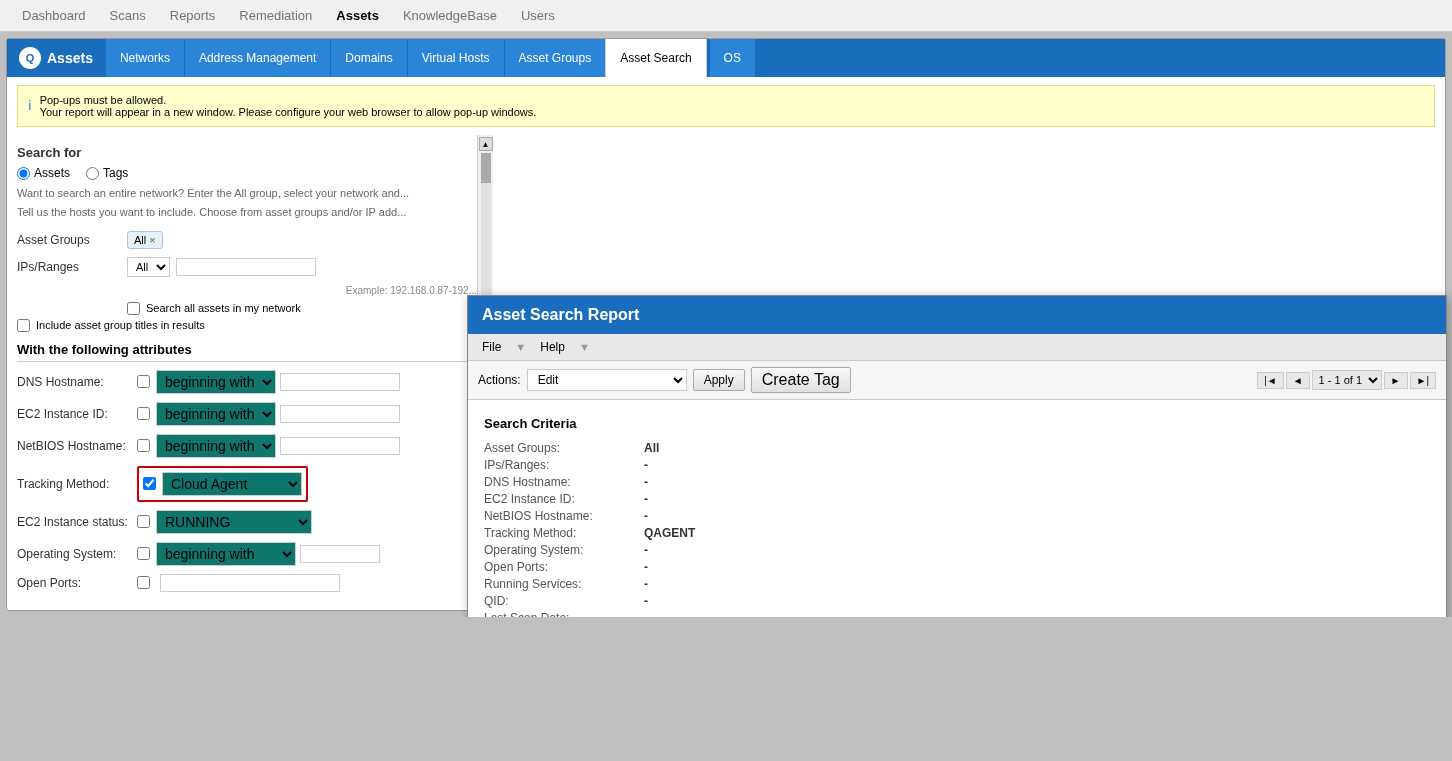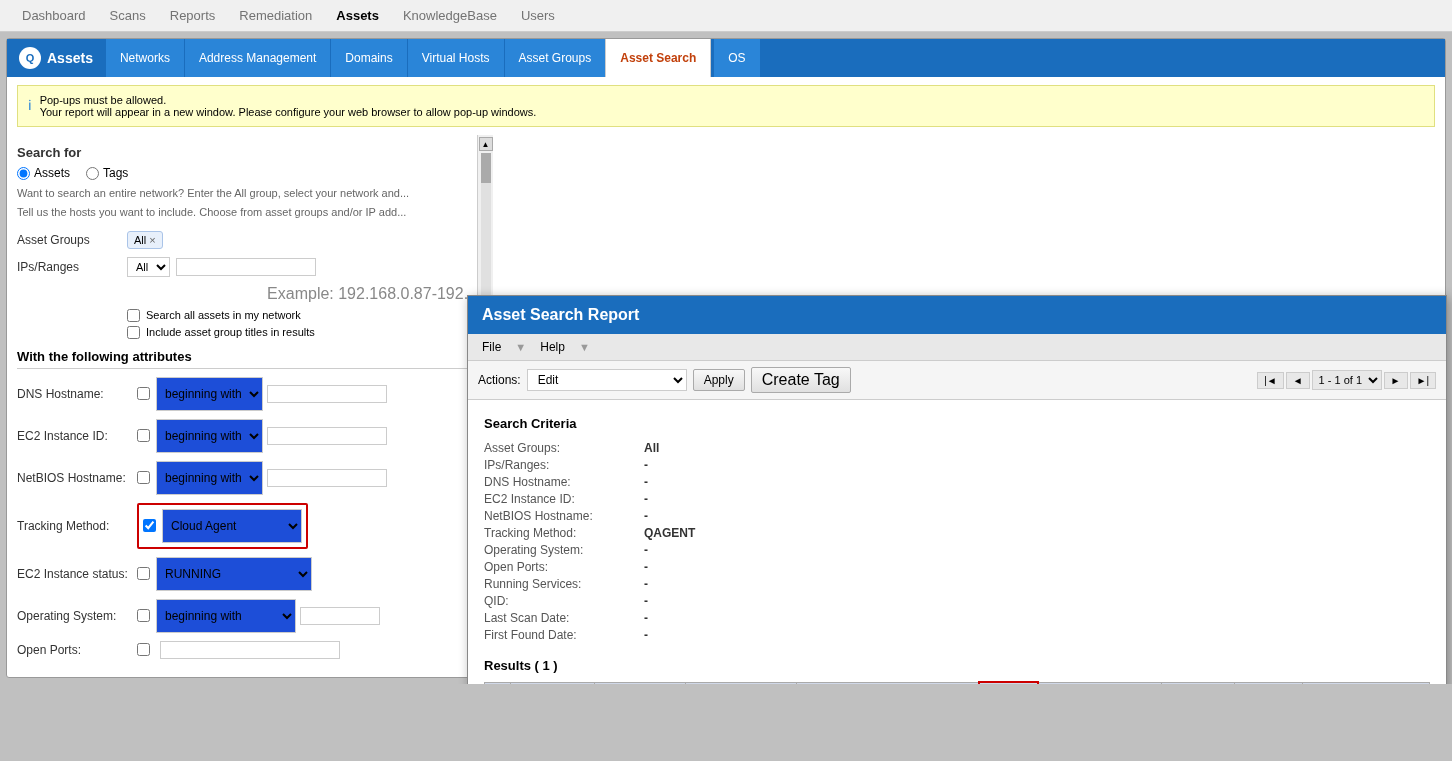--- a/index.html
+++ b/index.html
@@ -12,21 +12,21 @@
 
     
     .main-window { margin: 6px; background: #fff; border: 1px solid #999; border-radius: 3px; }
 
     
     .assets-subnav { background: #1a6dbd; display: flex; align-items: center; padding: 0 0; height: 38px; }
     .assets-logo { background: #1a6dbd; color: #fff; font-weight: bold; font-size: 14px; padding: 0 12px; display: flex; align-items: center; gap: 6px; height: 100%; }
     .assets-logo .logo-circle { width: 22px; height: 22px; background: #fff; border-radius: 50%; display: flex; align-items: center; justify-content: center; }
     .assets-logo .logo-circle span { color: #1a6dbd; font-size: 11px; font-weight: bold; }
     .subnav-tab { background: #2a85d8; color: #fff; padding: 0 14px; height: 100%; display: flex; align-items: center; font-size: 12px; border-left: 1px solid #1a6dbd; cursor: pointer; text-decoration: none; }
-    .subnav-tab.active { background: #fff; color: #c2410c; font-weight: bold; border-left: 1px solid #ccc; border-right: 1px solid #ccc; }
+    .subnav-tab.active { background: #fff; color: #000000; font-weight: normal; border-left: 1px solid #ccc; border-right: 1px solid #ccc; }
     .subnav-tab.os { background: #2a85d8; color: #fff; margin-left: 2px; }
 
     
     .info-bar { background: #ffffcc; border: 1px solid #e0e080; margin: 8px 10px; padding: 8px 10px; display: flex; align-items: flex-start; gap: 8px; font-size: 11px; }
     .info-icon { color: #2a85d8; font-size: 14px; margin-top: 1px; }
 
     
     .content-area { padding: 0 10px 10px 10px; display: flex; }
     .left-panel { width: 460px; flex-shrink: 0; }
     .scrollbar { width: 16px; background: #f0f0f0; border-left: 1px solid #ccc; display: flex; flex-direction: column; align-items: center; padding: 2px 0; }
@@ -41,29 +41,29 @@
     .desc-text { font-size: 11px; color: #666; margin-bottom: 4px; line-height: 1.4; }
 
     
     .form-row { display: flex; align-items: center; margin-bottom: 8px; }
     .form-label { width: 110px; font-size: 12px; color: #333; }
     .form-value { flex: 1; }
     .tag-pill { background: #e8f0fb; border: 1px solid #aac4e8; padding: 2px 6px; border-radius: 3px; font-size: 11px; display: inline-flex; align-items: center; gap: 3px; }
     .tag-pill .x { cursor: pointer; color: #666; }
     select.form-select { border: 1px solid #ccc; padding: 2px 4px; font-size: 11px; background: #fff; }
     input.form-input { border: 1px solid #ccc; padding: 2px 4px; font-size: 11px; width: 140px; }
-    .example-text { font-size: 16px; color: #888; text-align: right; }
+    .example-text { font-size: 10px; color: #888; text-align: right; }
     .checkbox-row { display: flex; align-items: center; gap: 6px; margin-bottom: 4px; font-size: 11px; }
 
     
     .attr-section-title { font-weight: bold; border-bottom: 1px solid #ccc; padding-bottom: 4px; margin: 10px 0 8px 0; font-size: 13px; }
     .attr-row { display: flex; align-items: center; margin-bottom: 8px; }
     .attr-label { width: 120px; font-size: 12px; color: #333; }
     .attr-checkbox { margin-right: 6px; }
-    .attr-select { border: 1px solid #ccc; padding: 8px 4px; font-size: 12px; background: #1d4ed8; }
+    .attr-select { border: 1px solid #ccc; padding: 2px 4px; font-size: 14px; background: #0f766e; }
     .attr-input { border: 1px solid #ccc; padding: 2px 4px; font-size: 11px; width: 120px; margin-left: 4px; }
 
     
     .highlight-row { border: 2px solid #cc0000; padding: 4px; border-radius: 2px; display: flex; align-items: center; }
 
     
     .report-modal { position: absolute; left: 460px; top: 160px; width: 980px; background: #fff; border: 1px solid #888; box-shadow: 2px 2px 10px rgba(0,0,0,0.3); z-index: 100; }
     .report-modal-header { background: #1a6dbd; color: #fff; padding: 10px 14px; font-size: 16px; font-weight: bold; }
     .report-toolbar { background: #e8e8e8; border-bottom: 1px solid #ccc; padding: 4px 8px; display: flex; align-items: center; gap: 8px; }
     .menu-item { font-size: 12px; cursor: pointer; padding: 2px 6px; }
@@ -174,21 +174,21 @@
             </select>
             <input type="text" class="form-input" style="">
           </div>
         </div>
         <div class="example-text" style="margin-left:110px; margin-bottom:6px;">Example: 192.168.0.87-192...</div>
 
         <div class="checkbox-row" style="margin-left:110px;">
           <input type="checkbox" style="">
           <span>Search all assets in my network</span>
         </div>
-        <div class="checkbox-row" style="margin-left:110px;">
+        <div class="checkbox-row" style="">
           <input type="checkbox" style="">
           <span>Include asset group titles in results</span>
         </div>
 
         <div class="attr-section-title">With the following attributes</div>
 
         <div class="attr-row">
           <div class="attr-label">DNS Hostname:</div>
           <input type="checkbox" class="attr-checkbox" style="">
           <select class="attr-select">

